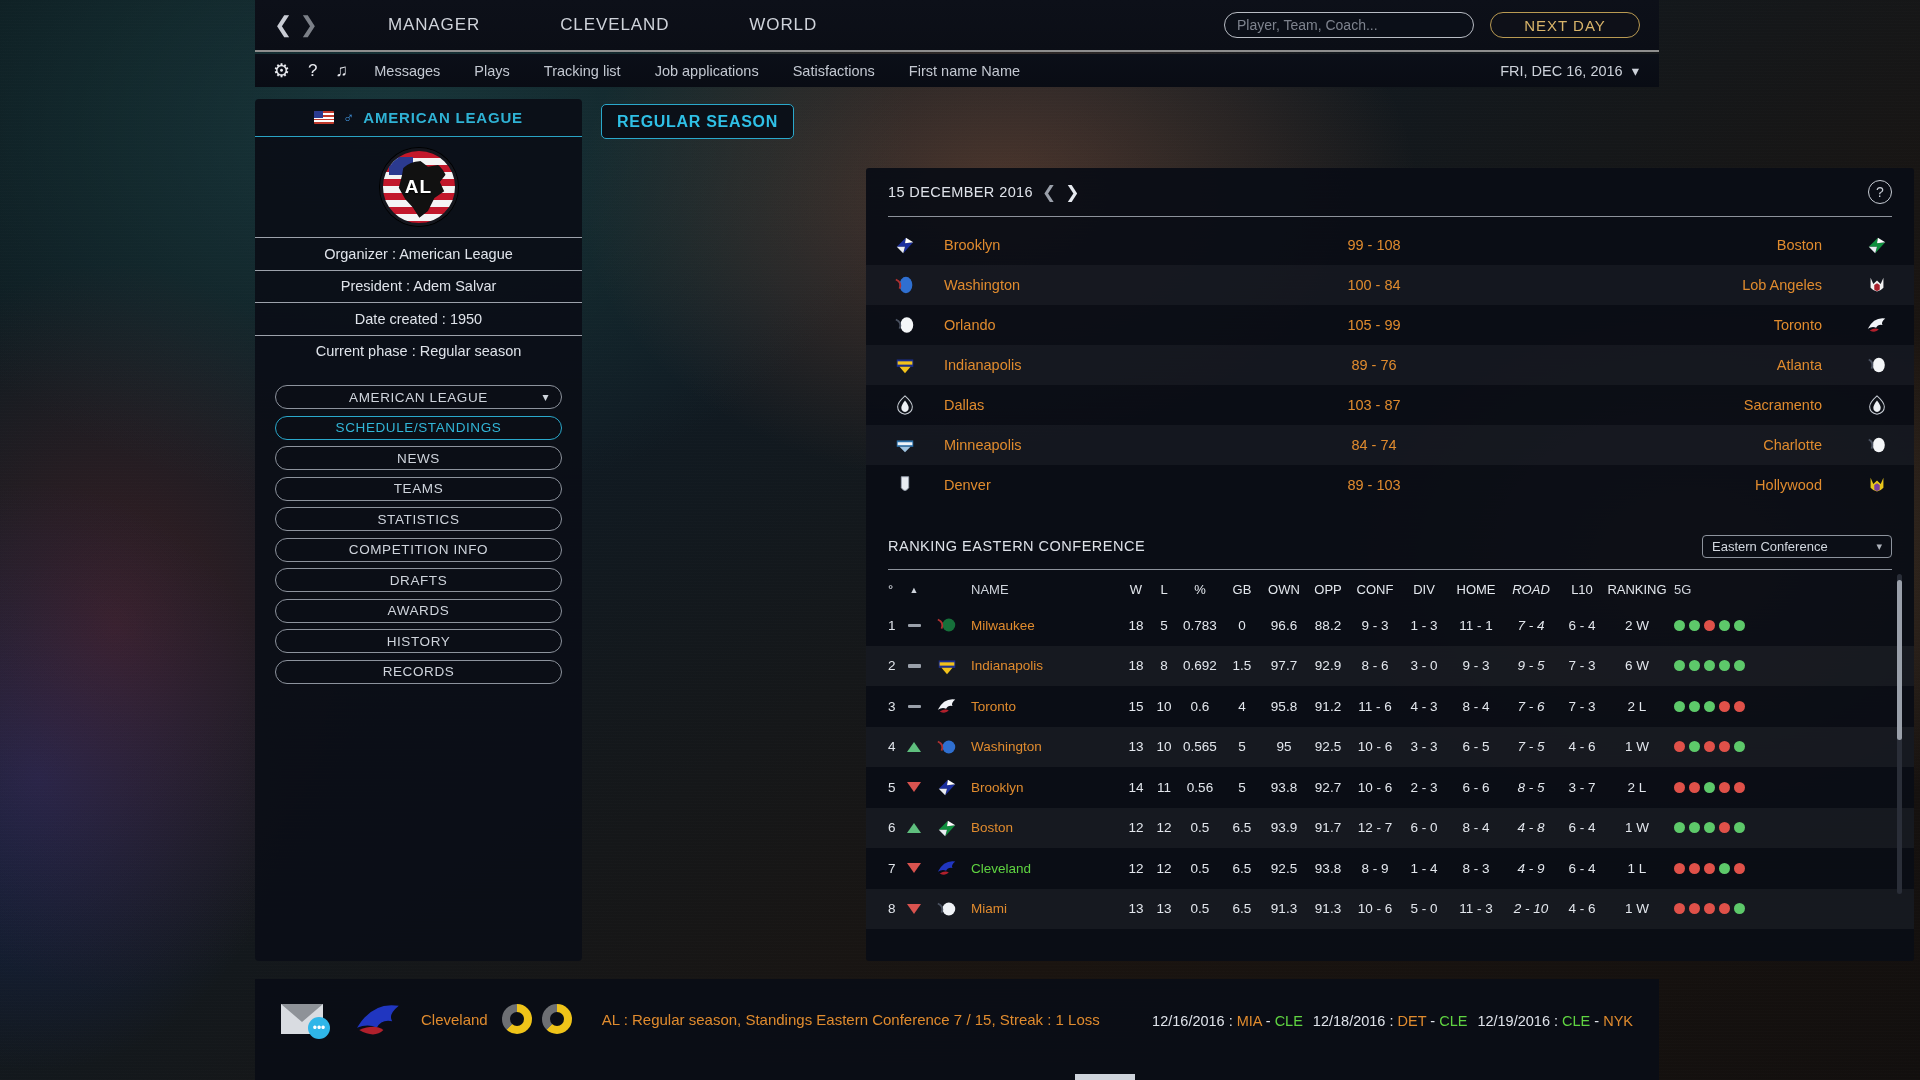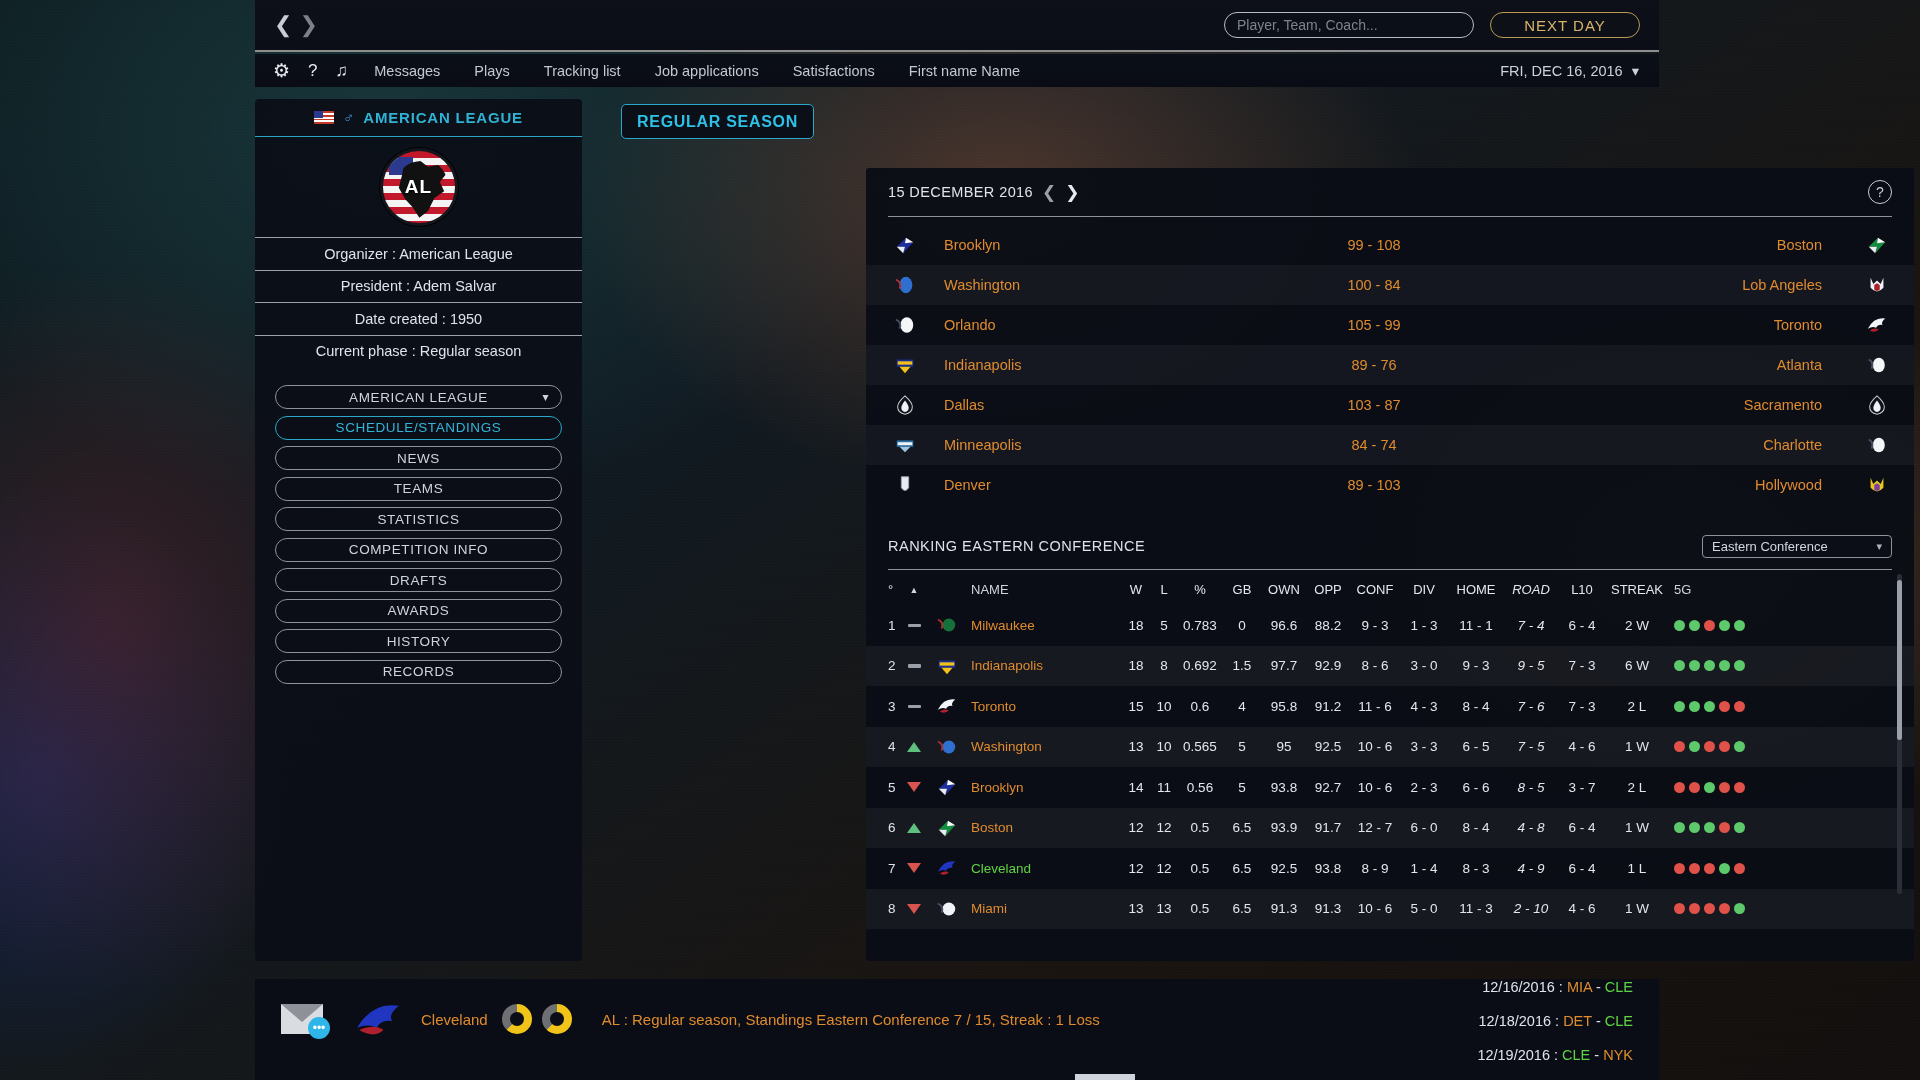--- a/index.html
+++ b/index.html
@@ -103,21 +103,21 @@
   .lbtn{
     height:24px; border:1px solid #8d939d; border-radius:12px;
     background:#0b0e16; color:#cfd4dc; font-size:13.5px; letter-spacing:.6px;
     display:flex; align-items:center; justify-content:center; cursor:pointer; position:relative;
   }
   .lbtn.sel{ border-color:#2aa8cb; color:#32b6d8; }
   .lbtn .chev{ position:absolute; right:12px; color:#cfd4dc; font-size:12px; }
 
   
   .seasontab{
-    position:absolute; left:366px; top:104px; width:193px; height:35px;
+    position:absolute; left:346px; top:104px; width:193px; height:35px;
     border:1px solid #2aa8cb; border-radius:5px; background:#0b1018;
     display:flex; align-items:center; justify-content:center;
     color:#2fc0e6; font-size:16px; font-weight:bold; letter-spacing:.7px; cursor:pointer;
   }
   
   .mpanel{
     position:absolute; left:611px; top:168px; width:1048px; height:793px;
     background:rgba(10,13,21,.94); border-radius:3px;
   }
   .mp-head{ height:48px; display:flex; align-items:center; padding:0 22px; }
@@ -194,37 +194,42 @@
   .mailico .bdg{position:absolute;right:-7px;bottom:-5px;width:22px;height:22px;border-radius:50%;
     background:#2fb6e8;color:#fff;font-size:12px;display:flex;align-items:center;justify-content:center;line-height:1;}
   .teamcrest{ width:56px;height:44px; margin-right:14px; }
   .bb-team{ color:#e08b2e; font-size:15px; margin-right:14px; }
   .rings{ display:flex; gap:10px; margin-right:30px; }
   .ring{ width:30px;height:30px;border-radius:50%;
     background:conic-gradient(#f0c419 0 62%, #6d6f73 62% 100%);
     position:relative; }
   .ring::after{content:"";position:absolute;inset:8px;border-radius:50%;background:#0b0e16;}
   .bb-status{ color:#e08b2e; font-size:15px; }
-  .bb-right{ margin-left:auto; text-align:right; display:flex; flex-direction:column; gap:18px; padding-top:4px;}
+  .bb-right{ margin-left:auto; text-align:right; display:flex; gap:10px; padding-top:4px;}
   .bb-right div{ font-size:14.5px; color:#dfe3ea; }
   .bb-right .op{ color:#e08b2e; } .bb-right .me{ color:#5fd341; }
   .bb-bottom-strip{ position:absolute; left:0; bottom:0; width:1404px; height:18px; background:#0a0d15; }
   .bb-bottom-strip i{ position:absolute; left:820px; bottom:0; width:60px; height:6px; background:#cfd4dc; display:block;}
 </style>
 </head>
 <body>
 
 <div id="bg"></div>
 
 <div id="app">
 
   <div class="hdr">
     <div class="navarrows">
       <span>❮</span>
       <span class="dim">❯</span>
+    </div>
+    <div class="hdr-tabs">
+      <div>MANAGER</div>
+      <div>CLEVELAND</div>
+      <div>WORLD</div>
     </div>
     <div class="hdr-right">
       <input class="searchbox" placeholder="Player, Team, Coach..." style="">
       <button class="nextday">NEXT DAY</button>
     </div>
   </div>
 
   <div class="subbar">
     <span class="ico gear">⚙</span>
     <span class="ico">?</span>
@@ -442,21 +447,21 @@
         <span class="c-l">L</span>
         <span class="c-pct">%</span>
         <span class="c-gb">GB</span>
         <span class="c-own">OWN</span>
         <span class="c-opp">OPP</span>
         <span class="c-conf">CONF</span>
         <span class="c-div">DIV</span>
         <span class="c-home">HOME</span>
         <span class="c-road">ROAD</span>
         <span class="c-l10">L10</span>
-        <span class="c-st">STREAK</span>
+        <span class="c-st">RANKING</span>
         <span class="c-5g">5G</span>
       </div>
 
       <div class="tr">
         <span class="c-pos">1</span>
         <span class="c-tr">
             <i class="dash"></i>
           </span>
         <span class="c-lg">
           <svg class="lgo" viewBox="0 0 24 24">

